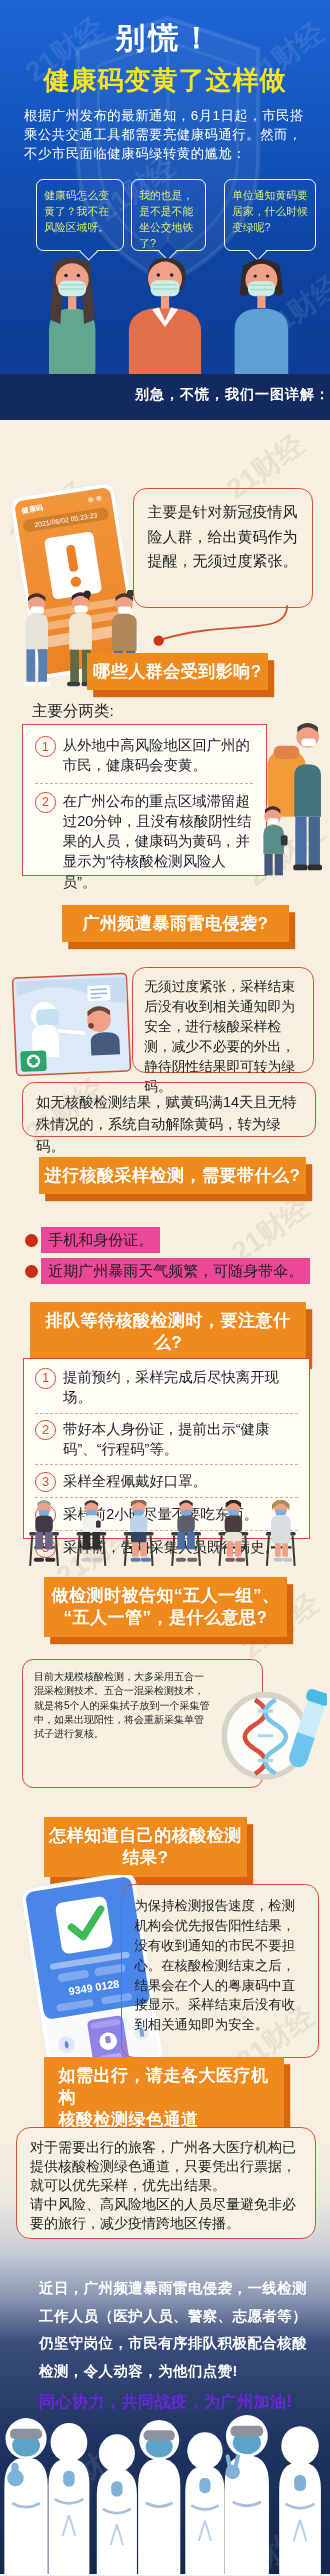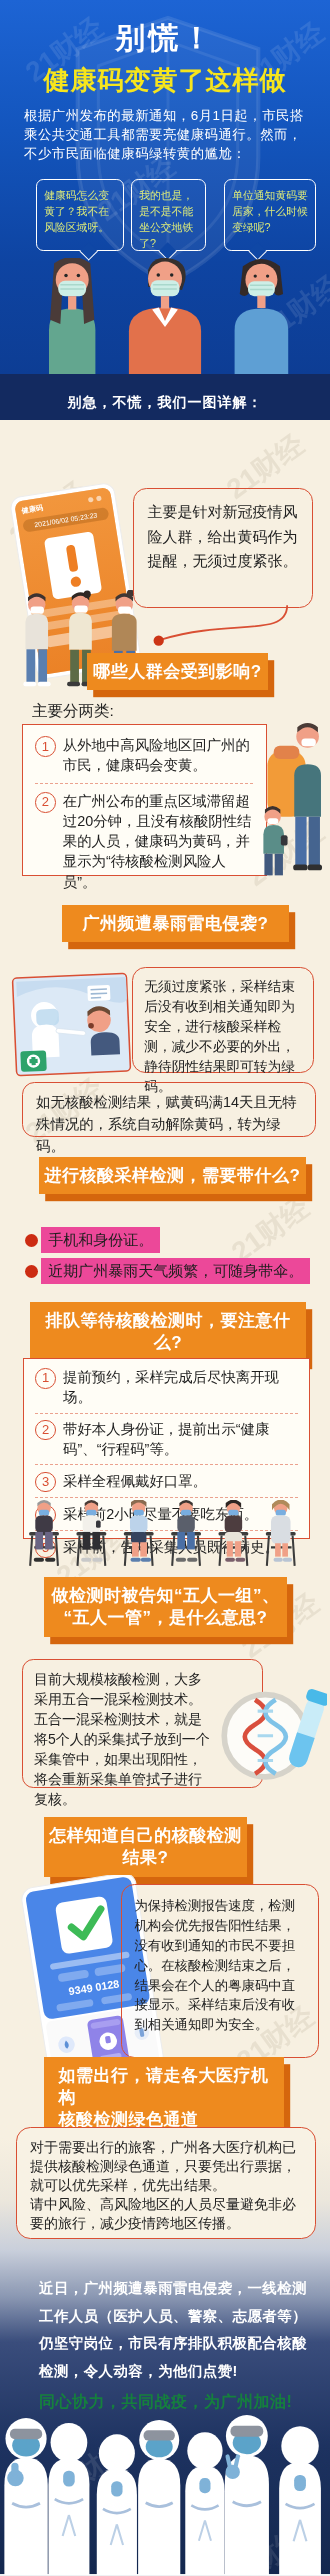--- a/index.html
+++ b/index.html
@@ -18,41 +18,41 @@
   .wm{position:absolute;transform:rotate(-36deg);font-size:28px;font-weight:bold;white-space:nowrap;pointer-events:none}
   .wm.light{color:rgba(255,255,255,0.10)}
   .wm.dark{color:rgba(150,135,105,0.15)}
   
   .h-title1{left:0;top:17.5px;width:330px;text-align:center;color:#fff;font-size:30px;font-weight:800;letter-spacing:3.1px}
   .h-title2{left:0;top:63px;width:330px;text-align:center;color:#f6e51d;font-size:26px;font-weight:800;letter-spacing:1px}
   .h-intro{left:24px;top:106px;width:284px;color:#fff;font-size:13.4px;line-height:1.42;letter-spacing:0.5px}
   .bub{position:absolute;border:1px solid #fff;border-radius:7.2px;color:#dcea7a;font-size:10.8px;line-height:1.5;
        padding:6.7px 7.2px;box-sizing:border-box;height:72px}
   .tail{position:absolute;width:12.4px;height:12.4px;background:#0f47a5;border-right:1px solid #fff;border-bottom:1px solid #fff;transform:rotate(45deg)}
-  .h-lead{left:0;top:394px;width:330px;text-align:center;color:#fff;font-size:14px;font-weight:bold;letter-spacing:1px}
+  .h-lead{left:0;top:386px;width:330px;text-align:right;color:#fff;font-size:14px;font-weight:bold;letter-spacing:1px}
   
   .hdr{position:absolute;background:#ee8a1e;color:#fff;font-weight:800;font-size:17px;line-height:1.3;
        padding:7.7px 5.2px;box-shadow:6.2px 7.2px 0 #d5660d;text-align:center;box-sizing:border-box;letter-spacing:0.5px}
   .hdr.left{text-align:left;padding-left:14.4px}
   
   .rbubble{position:absolute;border:1.5px solid #d94f33;border-radius:13.4px;color:#222;font-size:14px;line-height:1.5;
            padding:11.3px 13.4px;box-sizing:border-box}
   
   .listbox{position:absolute;border:1px solid #d94f33;background:#fffdf6;box-sizing:border-box;padding:10.3px 12.4px}
   .listbox:before{content:"";position:absolute;left:-6.7px;top:7.2px;width:100%;height:100%;border:1px solid #d94f33;z-index:-1}
   .litem{display:flex;gap:7.2px;align-items:flex-start;color:#1e1e1e;font-size:14.4px;line-height:1.4}
   .cnum{flex:0 0 auto;width:20.6px;height:20.6px;border:1.5px solid #d94f33;border-radius:50%;color:#d94f33;
         display:flex;align-items:center;justify-content:center;font-size:13px;box-sizing:border-box;margin-top:1px}
   .dash{border-top:1px dashed #eba28e;margin:7.2px 0}
   
   .bdot{position:absolute;width:13.4px;height:13.4px;border-radius:50%;background:#cc2c12}
   .hl{position:absolute;background:#ec4899;color:#1e1e1e;font-size:15px;padding:3.6px 7.2px;white-space:nowrap}
   
   .salute1{left:39px;top:2275px;width:273px;color:#fff;font-size:14.4px;font-weight:bold;line-height:1.92;letter-spacing:0.5px}
-  .salute2{left:39px;top:2392px;width:278px;color:#15803d;font-size:16px;font-weight:800;letter-spacing:0.5px}
+  .salute2{left:39px;top:2392px;width:278px;color:#6d28d9;font-size:16px;font-weight:800;letter-spacing:0.5px}
 </style>
 </head>
 <body>
 
 <div id="page">
 
   <div class="bg bg-hero"></div>
   <div class="bg bg-navy"></div>
   <div class="bg bg-cream"></div>
   <div class="bg bg-fade"></div>
@@ -380,21 +380,21 @@
       <rect x="23" y="112" width="18" height="8" rx="4" fill="#b8c4d4"></rect>
         <rect x="41" y="112" width="18" height="8" rx="4" fill="#b8c4d4"></rect>
     </g>
   </svg>
 
   <div class="hdr" style="left:44px;top:1577px;width:243px">
     <div>做检测时被告知“五人一组”、</div>
     <div>“五人一管”，是什么意思?</div>
   </div>
 
-  <div class="rbubble" style="left:21.6px;top:1659px;width:241px;height:129px;font-size:14px;line-height:1.42;border-radius:11.3px;padding:10.3px 49px 10.3px 11.3px">目前大规模核酸检测，大多采用五合一混采检测技术。五合一混采检测技术，就是将5个人的采集拭子放到一个采集管中，如果出现阳性，将会重新采集单管拭子进行复核。</div>
+  <div class="rbubble" style="left:21.6px;top:1659px;width:241px;height:129px;font-size:10px;line-height:1.42;border-radius:11.3px;padding:10.3px 49px 10.3px 11.3px">目前大规模核酸检测，大多采用五合一混采检测技术。五合一混采检测技术，就是将5个人的采集拭子放到一个采集管中，如果出现阳性，将会重新采集单管拭子进行复核。</div>
 
   <svg class="abs" style="left:215px;top:1681px" width="112" height="106" viewBox="0 0 218 205">
     <circle cx="98" cy="106" r="80" fill="#fdfcf8" stroke="#d6d3ca" stroke-width="11"></circle>
     <g>
       <path d="M78,36 q40,24 0,48 q-40,24 0,48 q40,24 0,48" stroke="#d94f3d" stroke-width="9" fill="none"></path>
       <path d="M118,36 q-40,24 0,48 q40,24 0,48 q-40,24 0,48" stroke="#7fc3e8" stroke-width="9" fill="none"></path>
       <path d="M83,58 h30 M83,106 h30 M83,154 h30" stroke="#a9d8ee" stroke-width="6"></path>
     </g>
     <g transform="rotate(18 180 95)">
       <rect x="162" y="30" width="36" height="140" rx="18" fill="#c9ecf8"></rect>

